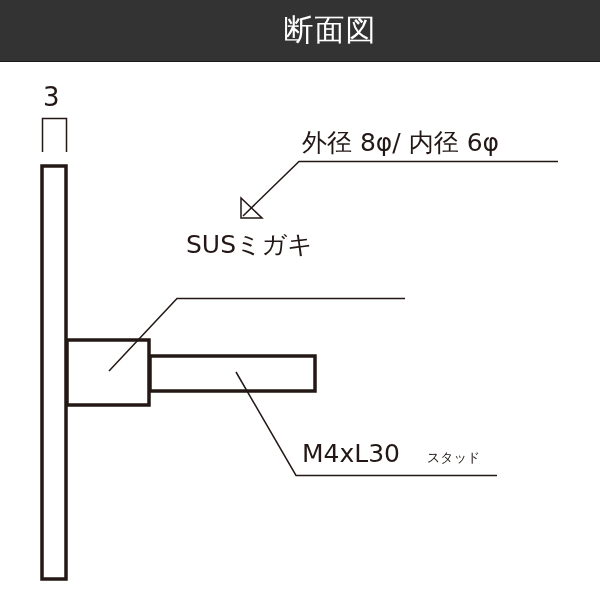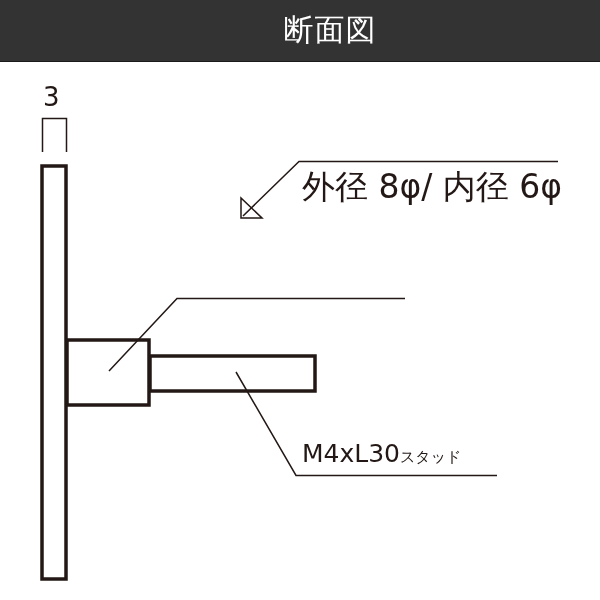--- a/index.html
+++ b/index.html
@@ -5,24 +5,24 @@
   html, body { margin: 0; padding: 0; background: #ffffff; }
   body { width: 600px; height: 600px; position: relative; overflow: hidden;
          font-family: "DejaVu Sans", "Liberation Sans", sans-serif; }
   .header { position: absolute; left: 0; top: 0; width: 600px; height: 61px;
             background: #333333; border-bottom: 1px solid #1a1a1a;
             display: flex; align-items: center; justify-content: center; padding-left: 30px; }
   .header-title { color: #ffffff; font-size: 30px; letter-spacing: 1px; }
   svg.drawing { position: absolute; left: 0; top: 0; }
   .lbl { position: absolute; color: #231815; white-space: nowrap; }
   .dim-label { left: 43px; top: 82px; font-size: 26px; }
-  .lbl-diam { left: 302px; top: 126px; font-size: 33px; margin-top: 39px; }
+  .lbl-diam { left: 302px; top: 126px; font-size: 25px; }
   .lbl-sus { left: 186px; top: 228px; font-size: 25px; line-height: 34px; }
   .lbl-stud { left: 302px; top: 439px; font-size: 25px; }
-  .small-kana { font-size: 15px; }
+  .small-kana { font-size: 13px; margin-left: 27px; }
 </style>
 </head>
 <body>
 
 <div class="header">
   <span class="header-title">断面図</span>
 </div>
 
 <svg class="drawing" width="600" height="600" viewBox="0 0 600 600">
   <g stroke="#231815" fill="none">
@@ -40,16 +40,17 @@
 
     <path d="M405 298.5 H177 L109 371" stroke-width="1.5"></path>
 
     <path d="M497 475.5 H296 L236 372" stroke-width="1.5"></path>
   </g>
 </svg>
 
 <div class="lbl dim-label">3</div>
 <div class="lbl lbl-diam">外径 8φ/ 内径 6φ</div>
 <div class="lbl lbl-sus">
+  <div>SUSミガキ</div>
 </div>
 <div class="lbl lbl-stud">
   <span>M4xL30</span><span class="small-kana">スタッド</span>
 </div>
 
 </body></html>

